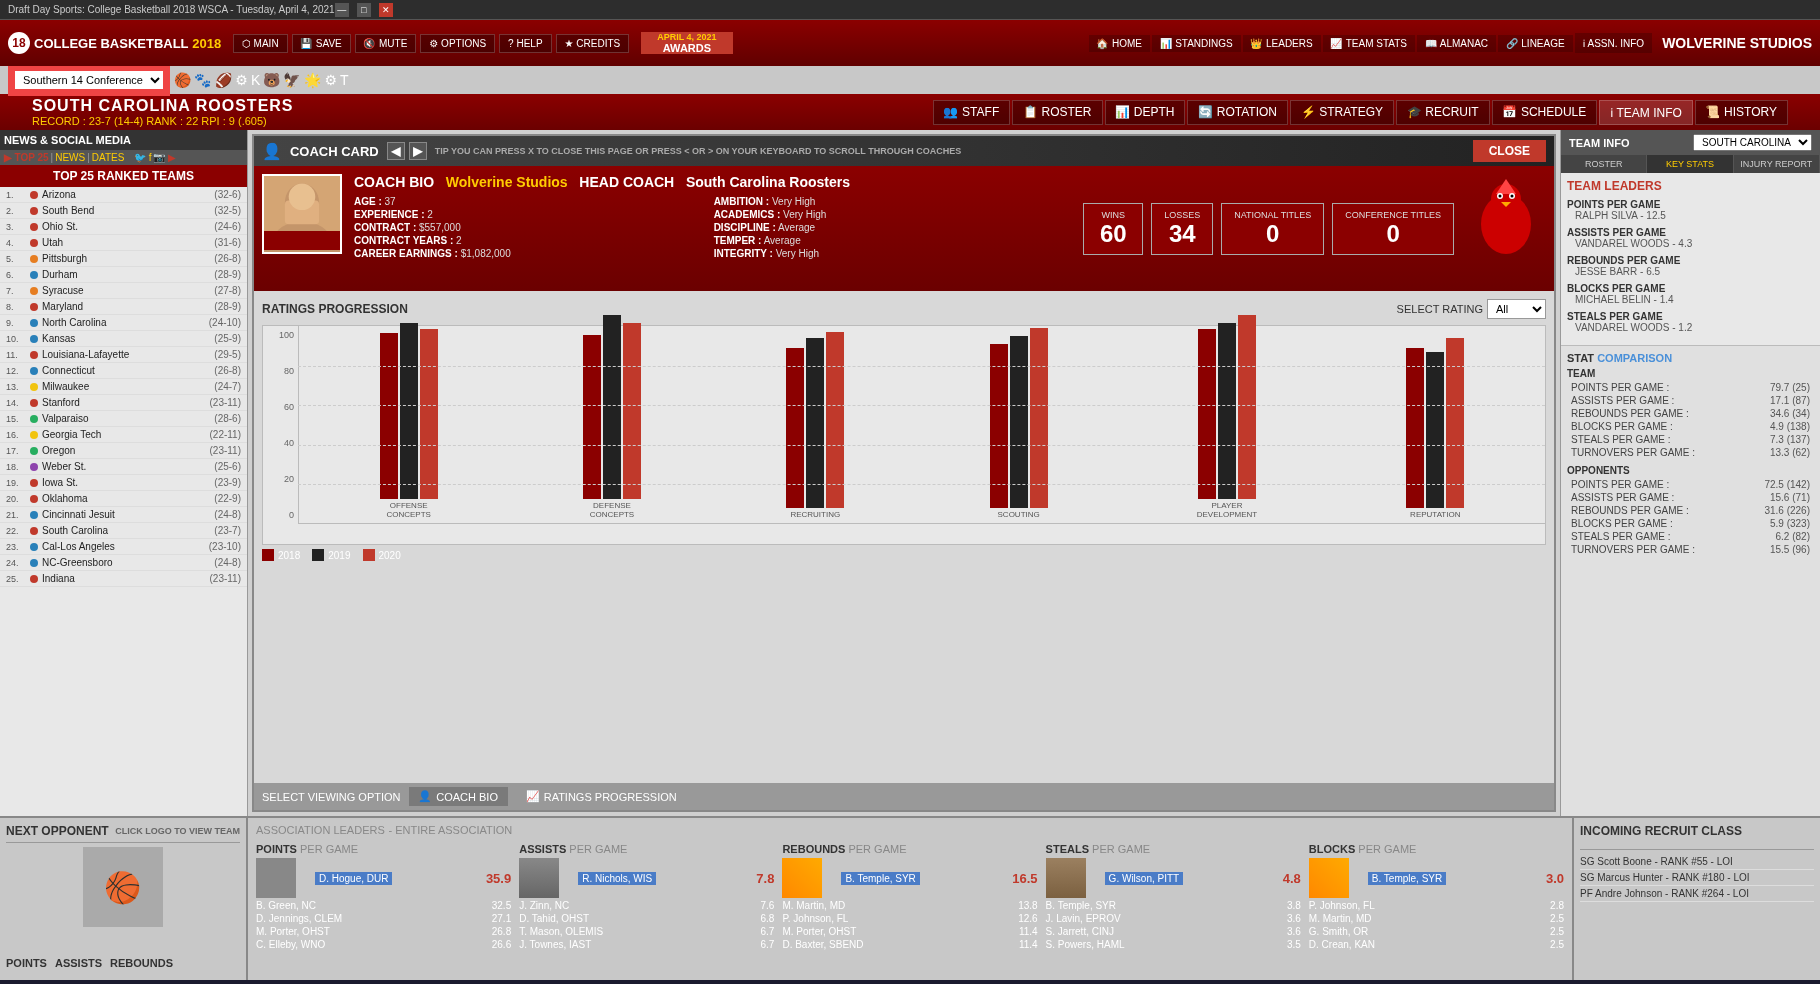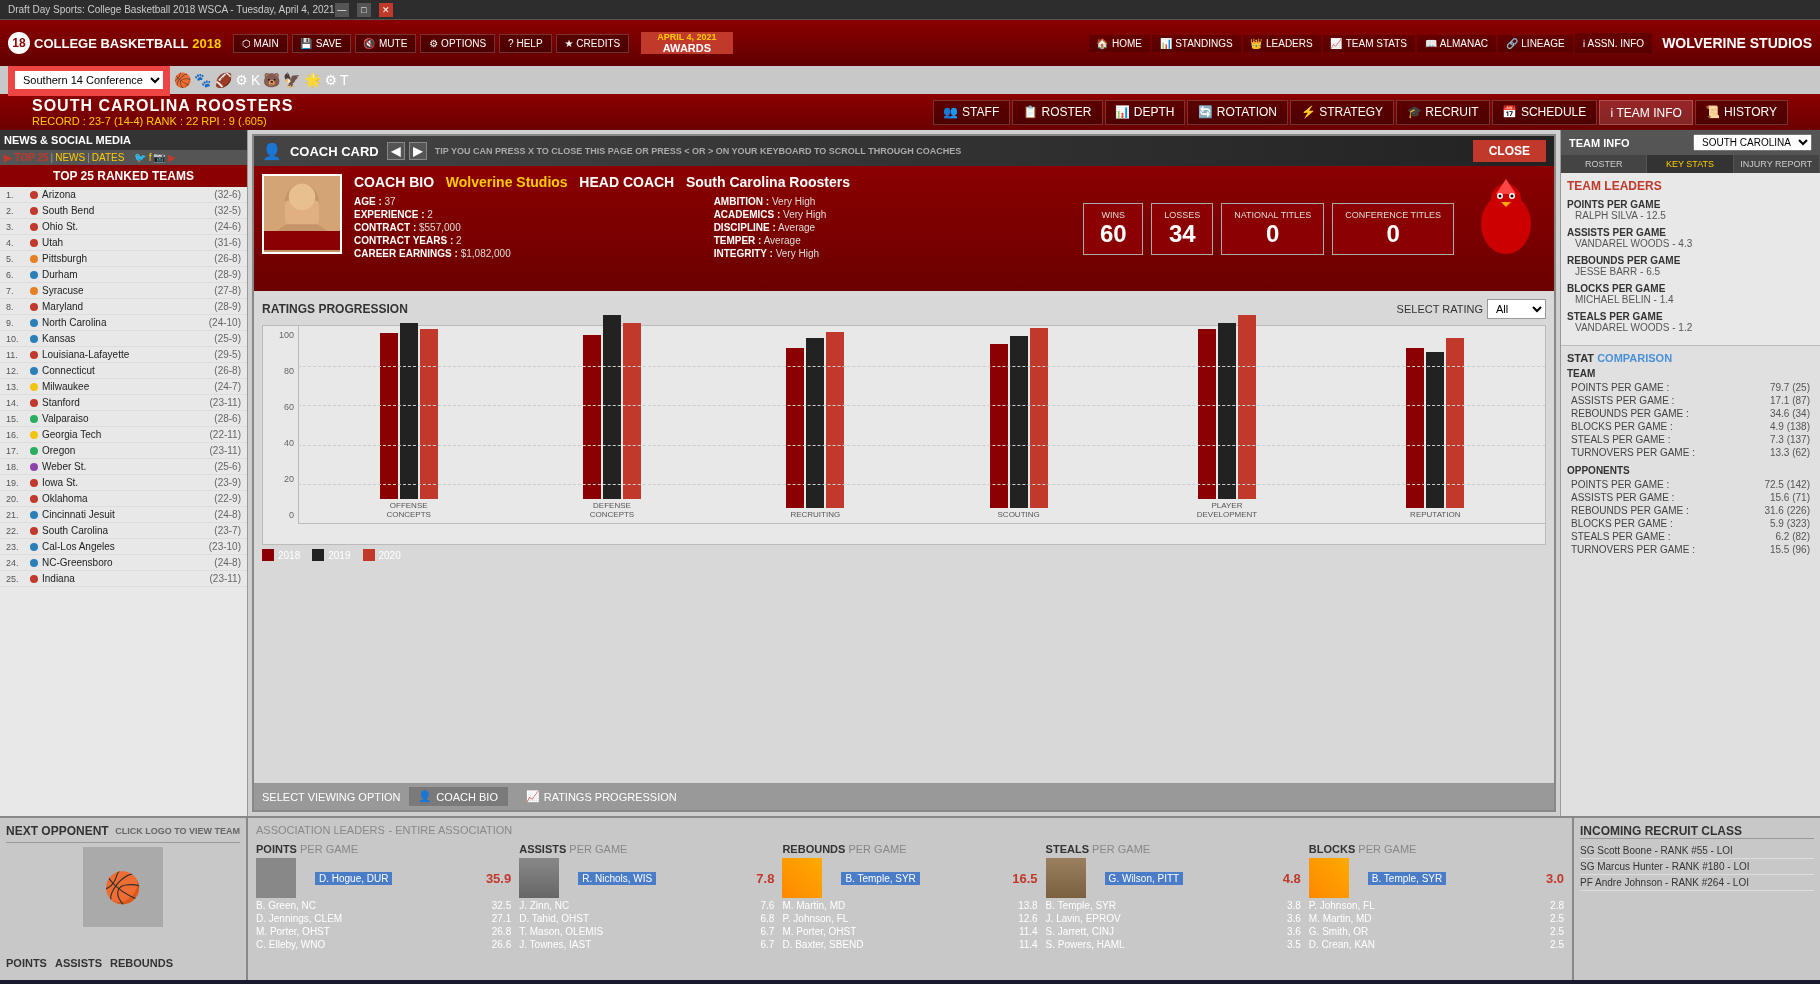--- a/index.html
+++ b/index.html
@@ -129,21 +129,21 @@
     #assocleaders .al-header span { color: #888; font-size: 11px; font-weight: normal; }
     #assocleaders .al-categories { display: flex; gap: 8px; }
     #assocleaders .al-cat { flex: 1; }
     #assocleaders .al-cat-title { font-size: 11px; font-weight: bold; color: #333; margin-bottom: 3px; }
     #assocleaders .al-cat-title span { color: #888; font-weight: normal; }
     #assocleaders .al-row { display: flex; gap: 19px; align-items: center; margin-bottom: 2px; font-size: 10px; }
     #assocleaders .thumb-placeholder { background: #888; width: 30px; height: 30px; }
 
     
     #recruit { width: 248px; background: #c8c8c8; border-left: 2px solid #888; padding: 6px; }
-    #recruit .r-header { font-size: 12px; font-weight: bold; color: #333; border-bottom: 1px solid #999; padding-bottom: 0; margin-bottom: 4px; }
+    #recruit .r-header { font-size: 12px; font-weight: bold; color: #333; border-bottom: 1px solid #999; padding-bottom: 11px; margin-bottom: 4px; }
     #recruit .r-item { font-size: 10px; color: #333; padding: 2px 0; border-bottom: 1px solid #ddd; }
 
     .red-dot { background: #c0392b; }
     .orange-dot { background: #e67e22; }
     .blue-dot { background: #2980b9; }
     .yellow-dot { background: #f1c40f; }
     .green-dot { background: #27ae60; }
     .purple-dot { background: #8e44ad; }
     .player-face-dark { background: linear-gradient(to bottom, #8b6347, #6b4327); width: 100%; height: 100%; display: flex; align-items: center; justify-content: center; font-size: 20px; }
   </style>

